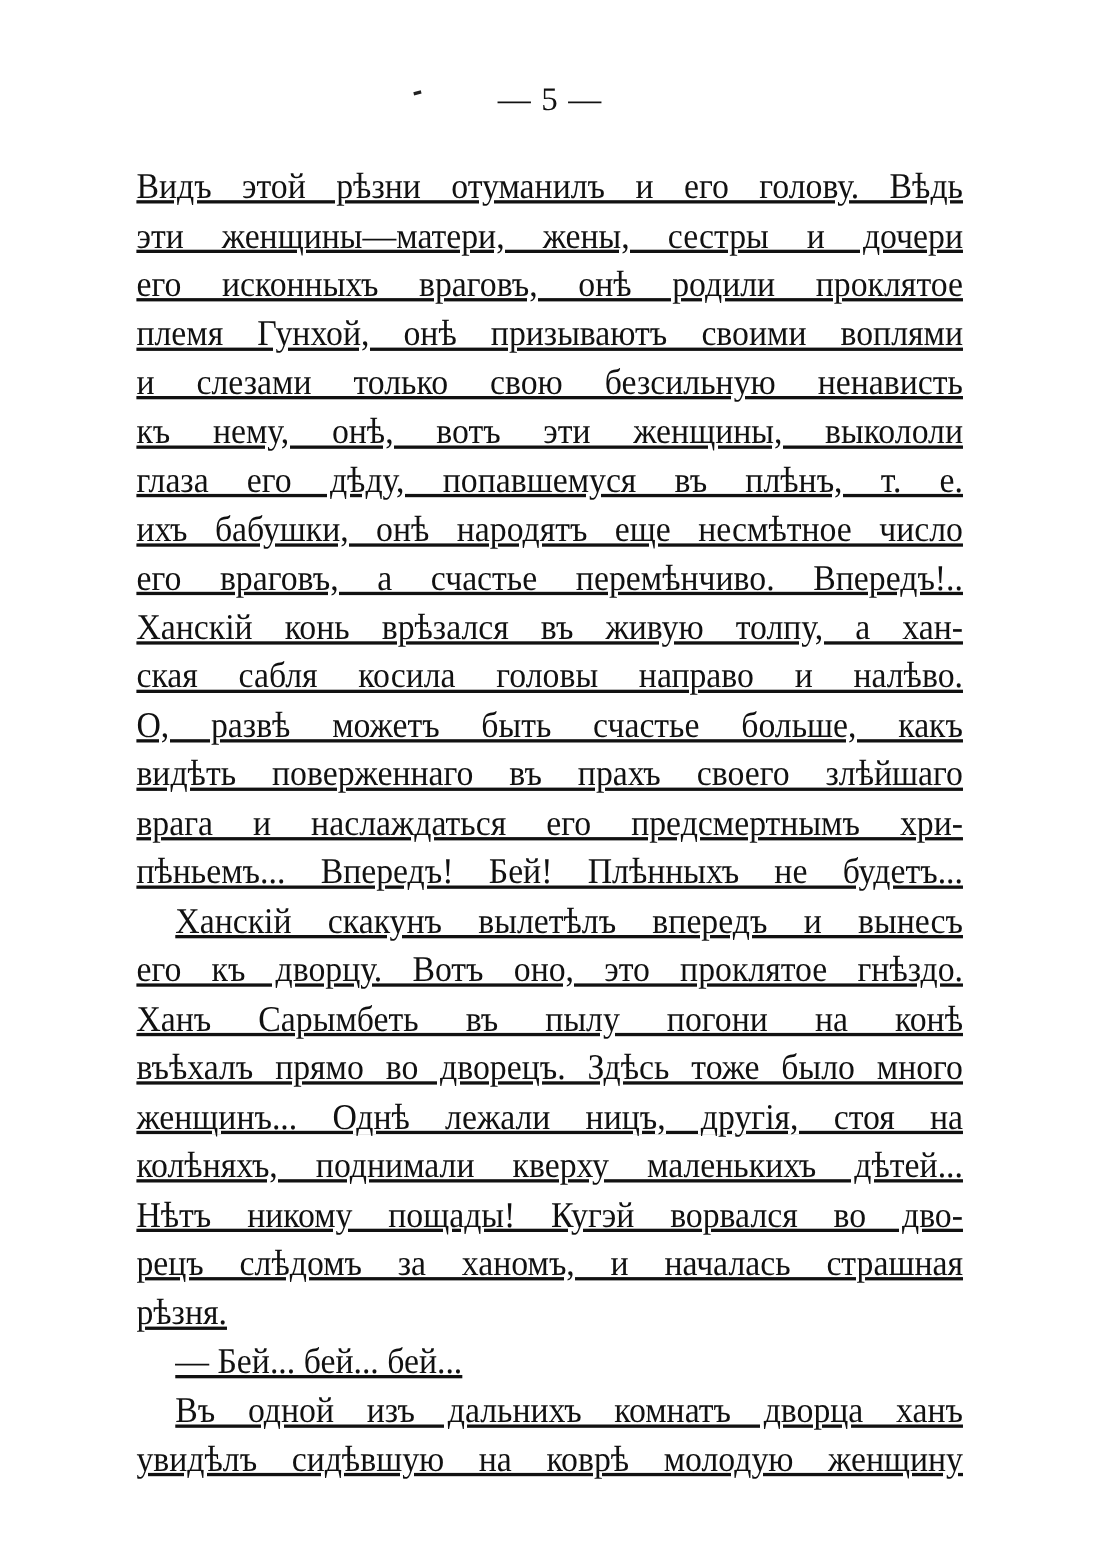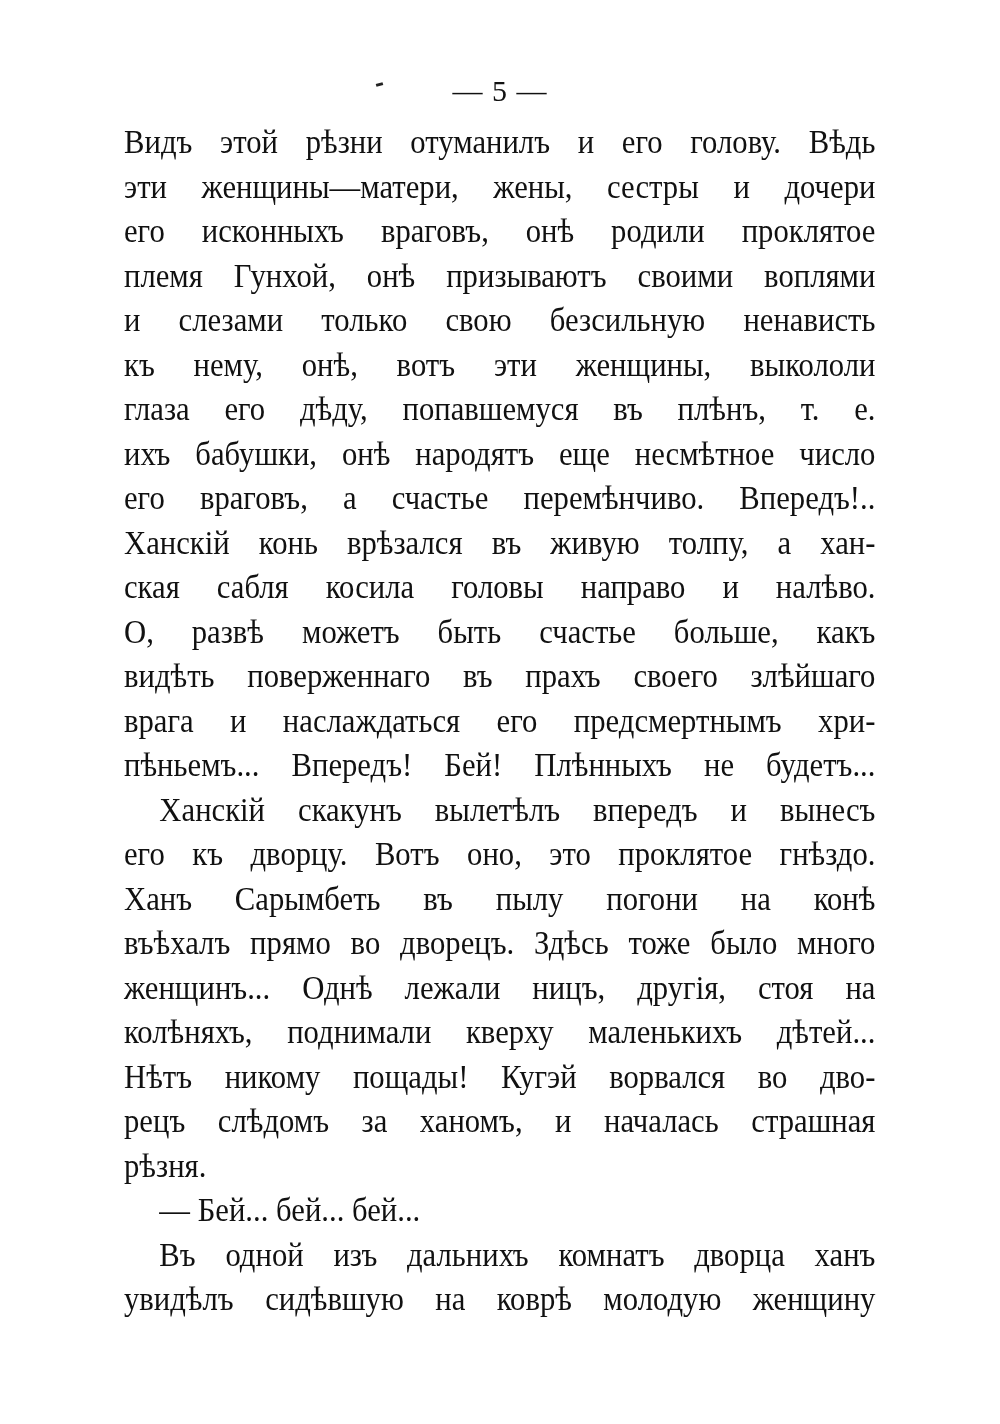--- a/index.html
+++ b/index.html
@@ -37,23 +37,24 @@
       position: absolute;
       top: 83px;
       left: 376px;
       width: 7px;
       height: 3px;
       background: #222;
       transform: rotate(-15deg);
     }
     .text-block {
       position: absolute;
-      top: 120px;
+      top: 148px;
       left: 124px;
       width: 752px;
+      text-decoration: underline;
     }
     .line {
       display: block;
       height: 44.5px;
       line-height: 44.5px;
       font-family: "Liberation Serif", "DejaVu Serif", serif;
       font-size: 33px;
       white-space: nowrap;
       text-align: justify;
       text-align-last: justify;

